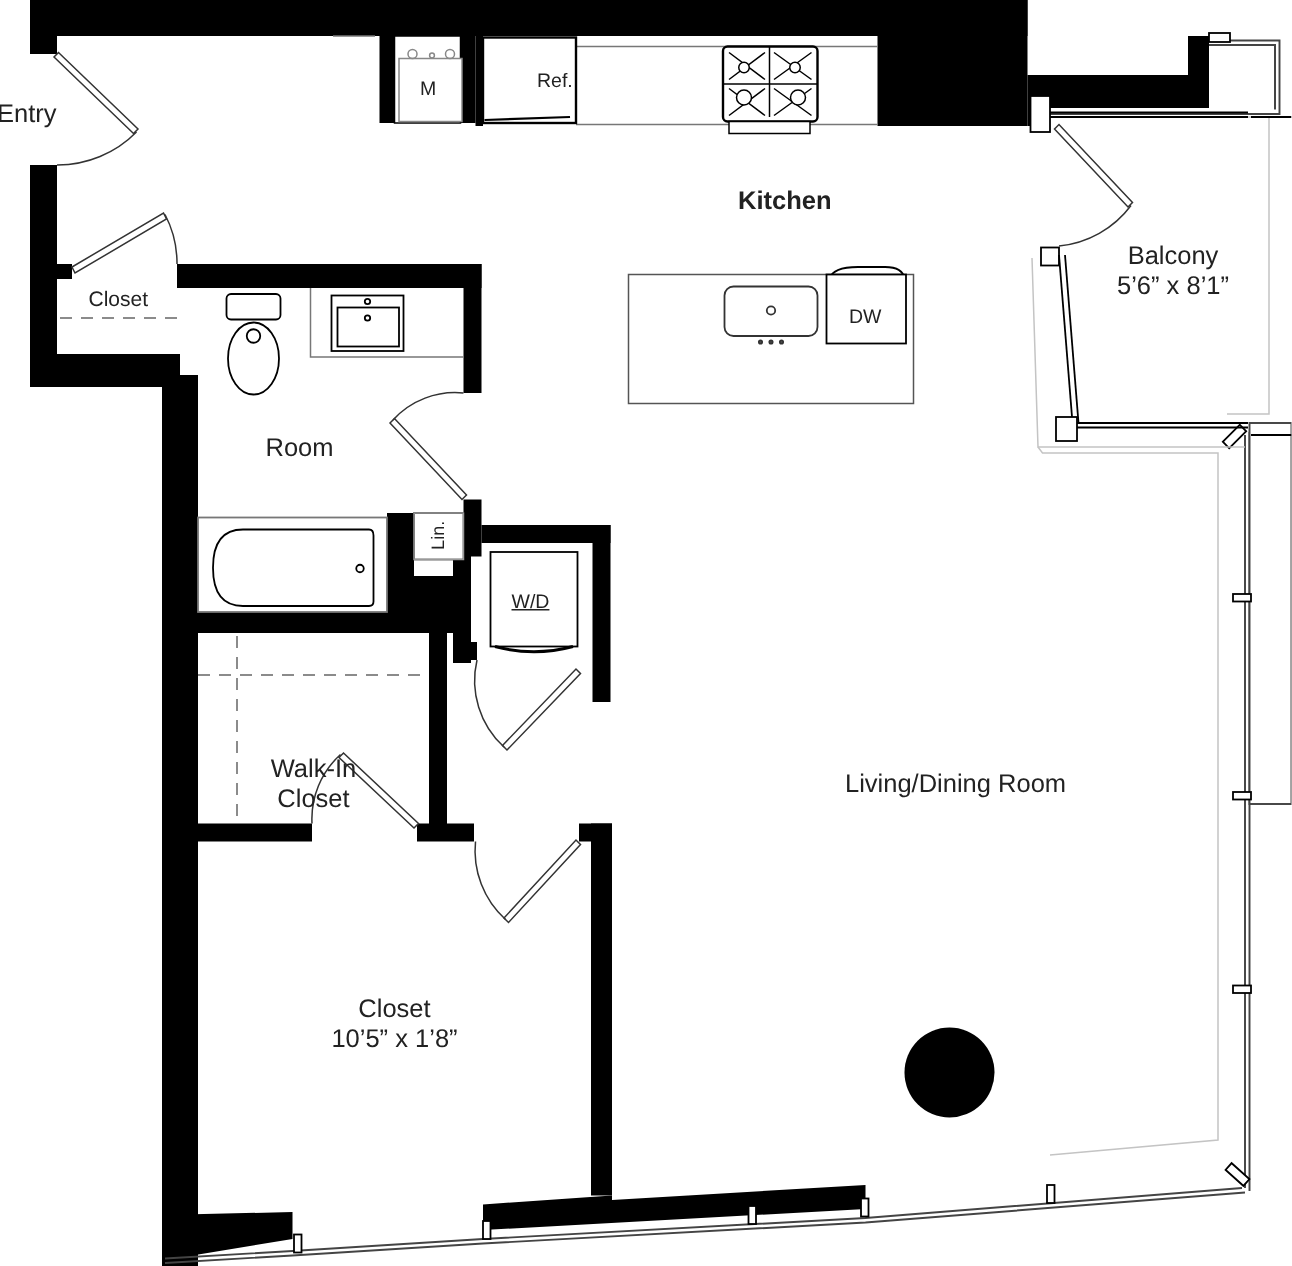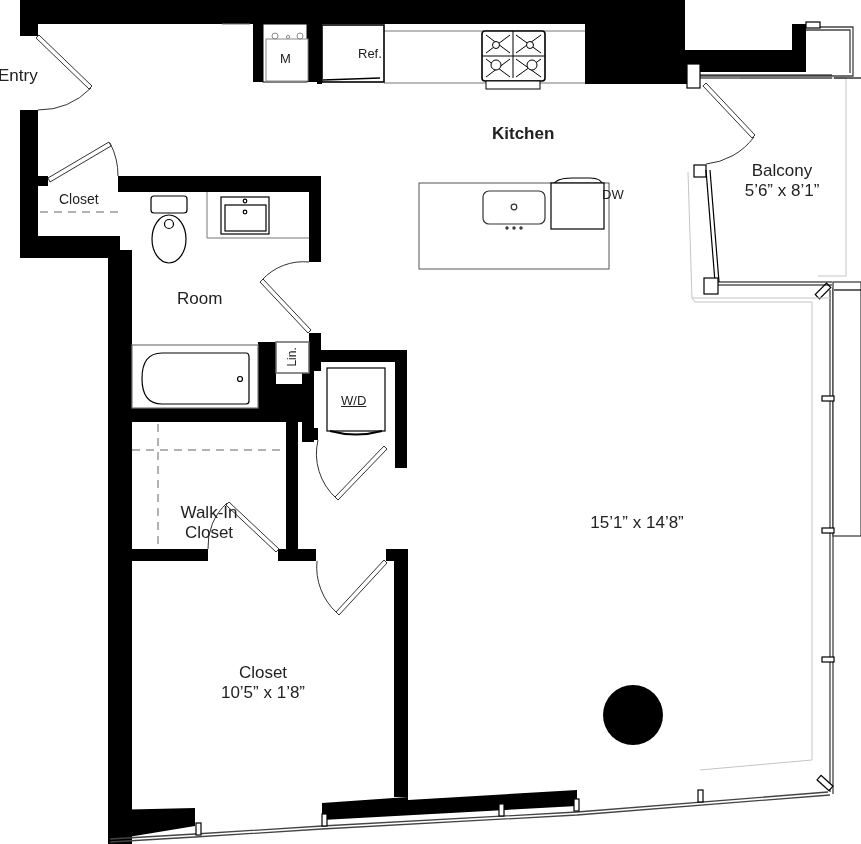--- a/index.html
+++ b/index.html
@@ -222,25 +222,25 @@
 
 <div class="lbl small" style="left:59px; top:191px;">Closet</div>
 <div class="lbl room" style="left:177px; top:289px;">Room</div>
 
 <div class="lbl" style="left:170px; top:458px; width:78px;margin-top:45px;">
   <span class="dim">Walk-In</span>
   <span class="dim">Closet</span>
 </div>
 
 <div class="lbl" style="left:548px; top:513px; width:178px;">
-  <span class="dim">15’1” x 14’8”</span>
+  <span class="dim">Living/Dining Room</span>
 </div>
 
 <div class="lbl" style="left:208px; top:663px; width:110px;">
   <span class="dim">Closet</span>
   <span class="dim">10’5” x 1’8”</span>
 </div>
 
 <div class="lbl fixture" style="left:280px; top:52px;">M</div>
 <div class="lbl fixture" style="left:342px; top:47px;margin-left:16px;">Ref.</div>
-<div class="lbl fixture" style="left:566px; top:188px;margin-left:36px;">DW</div>
+<div class="lbl fixture" style="left:566px; top:204px;">DW</div>
 <div class="lbl fixture" style="left:341px; top:394px;text-decoration:underline;">W/D</div>
 <div class="lbl rot" style="left:280px; top:350px; font-size:12px; width:26px;">Lin.</div>
 
 </body></html>

